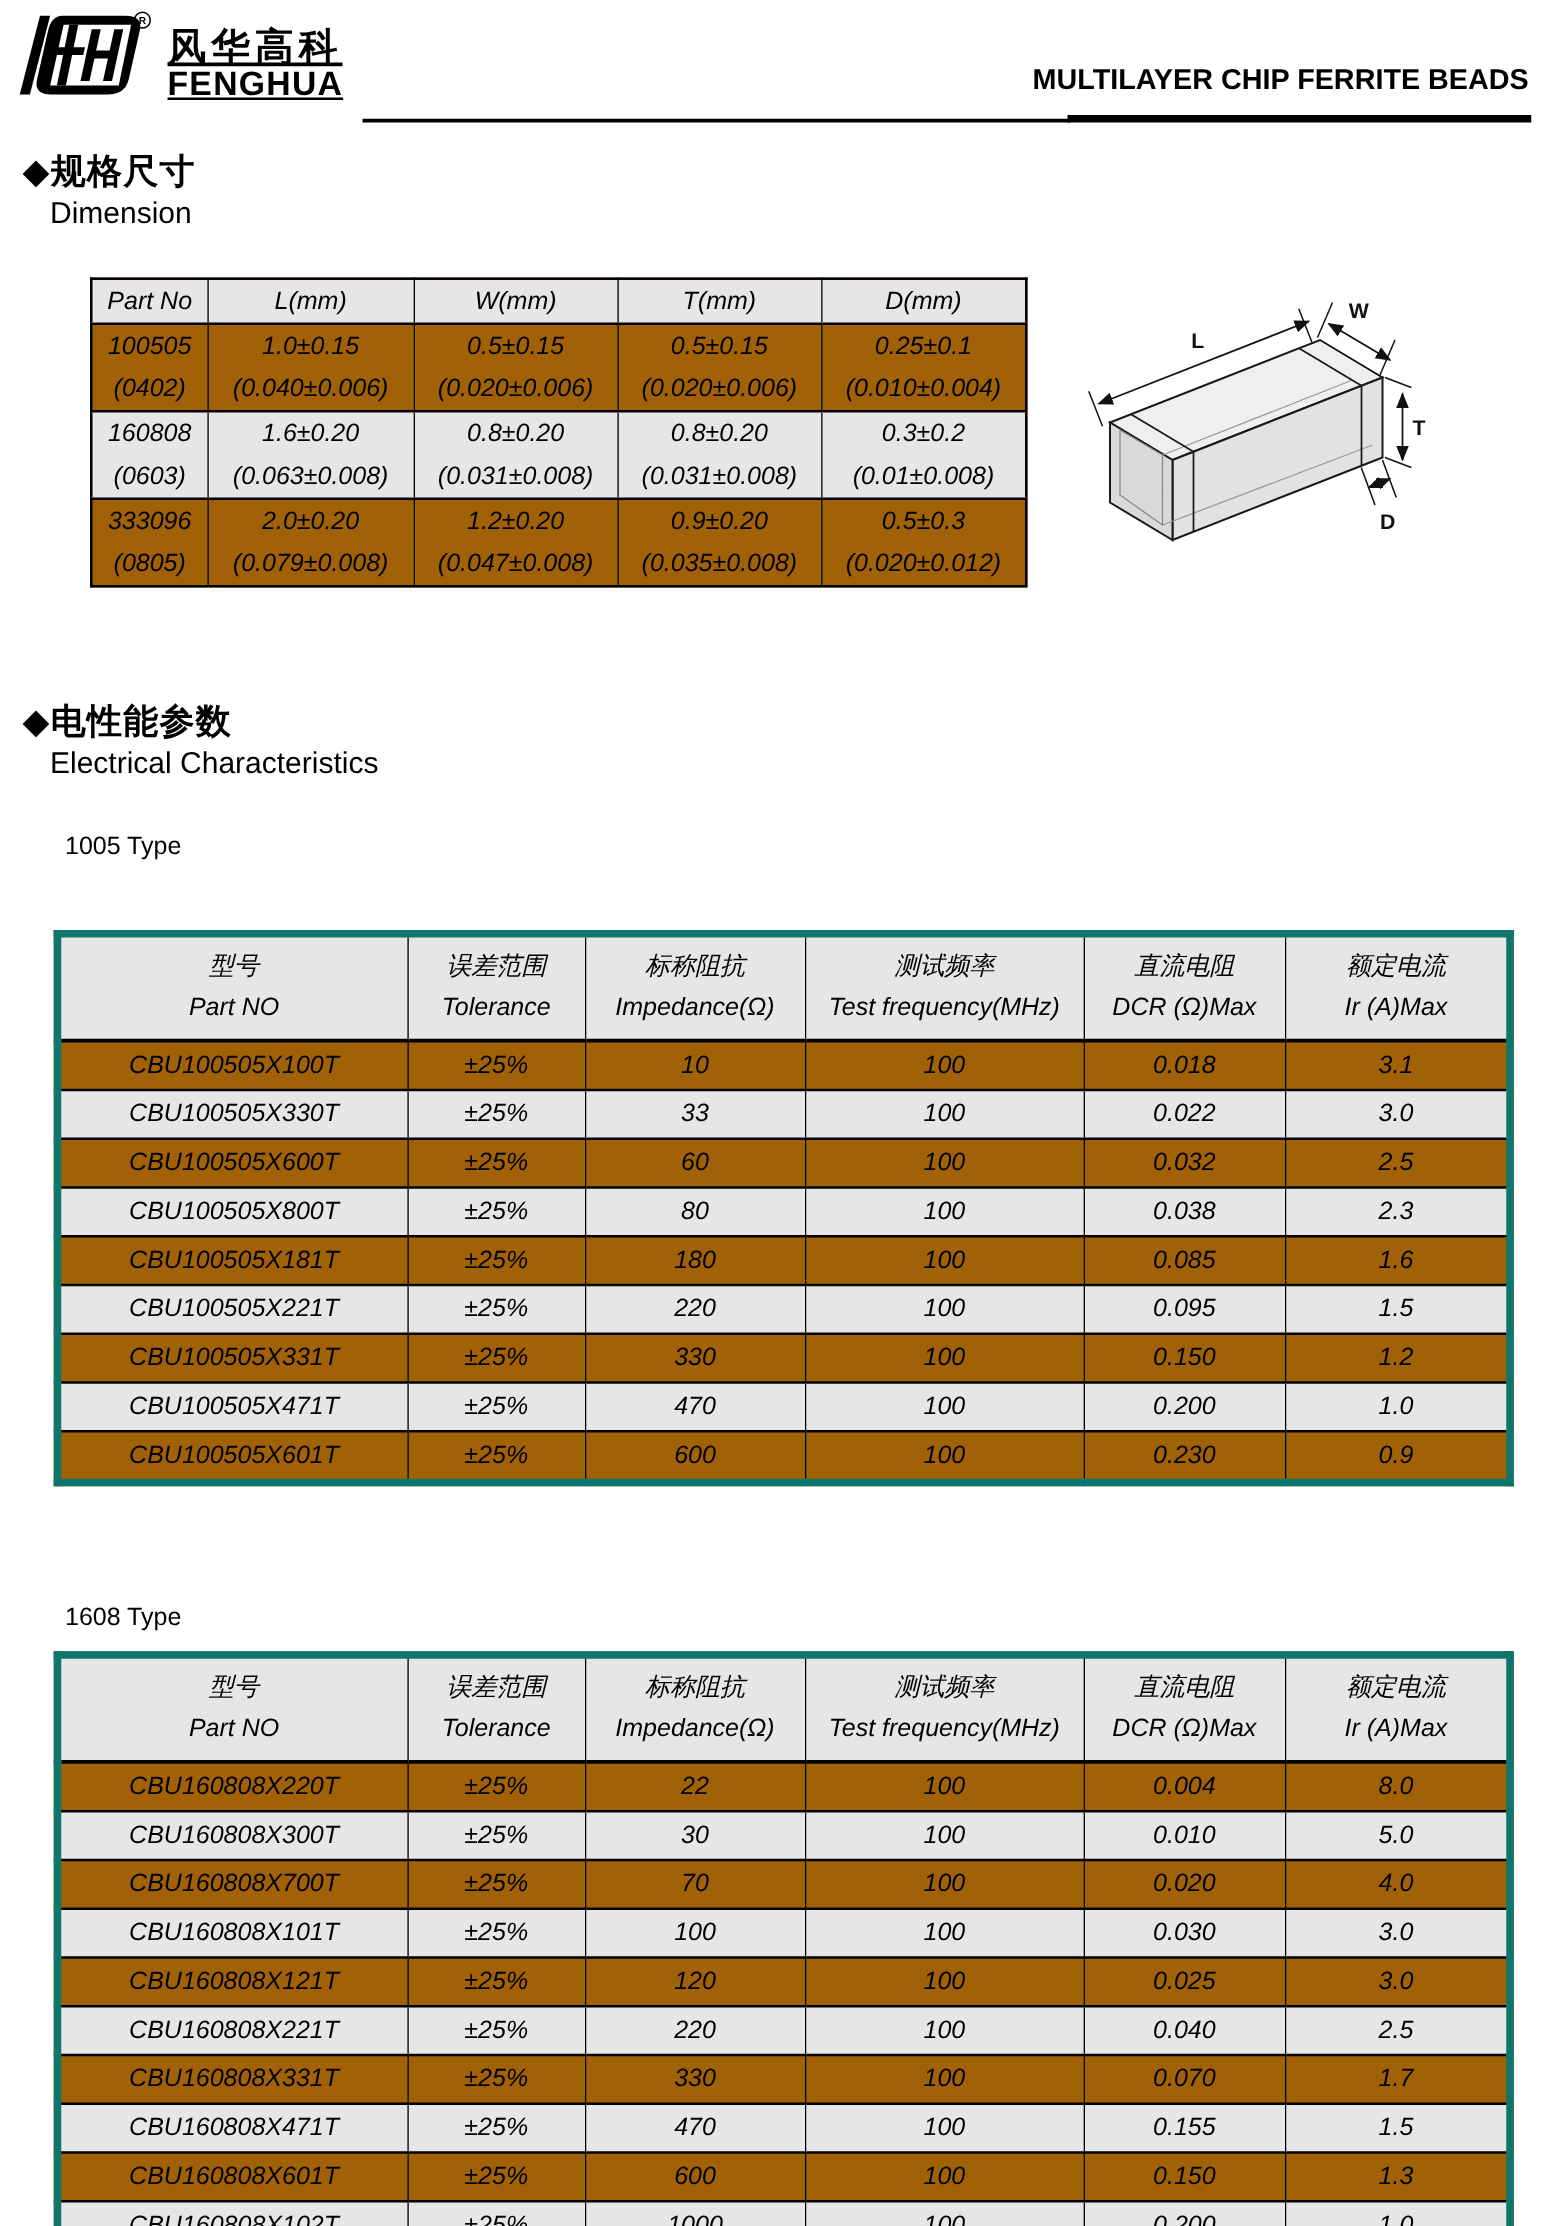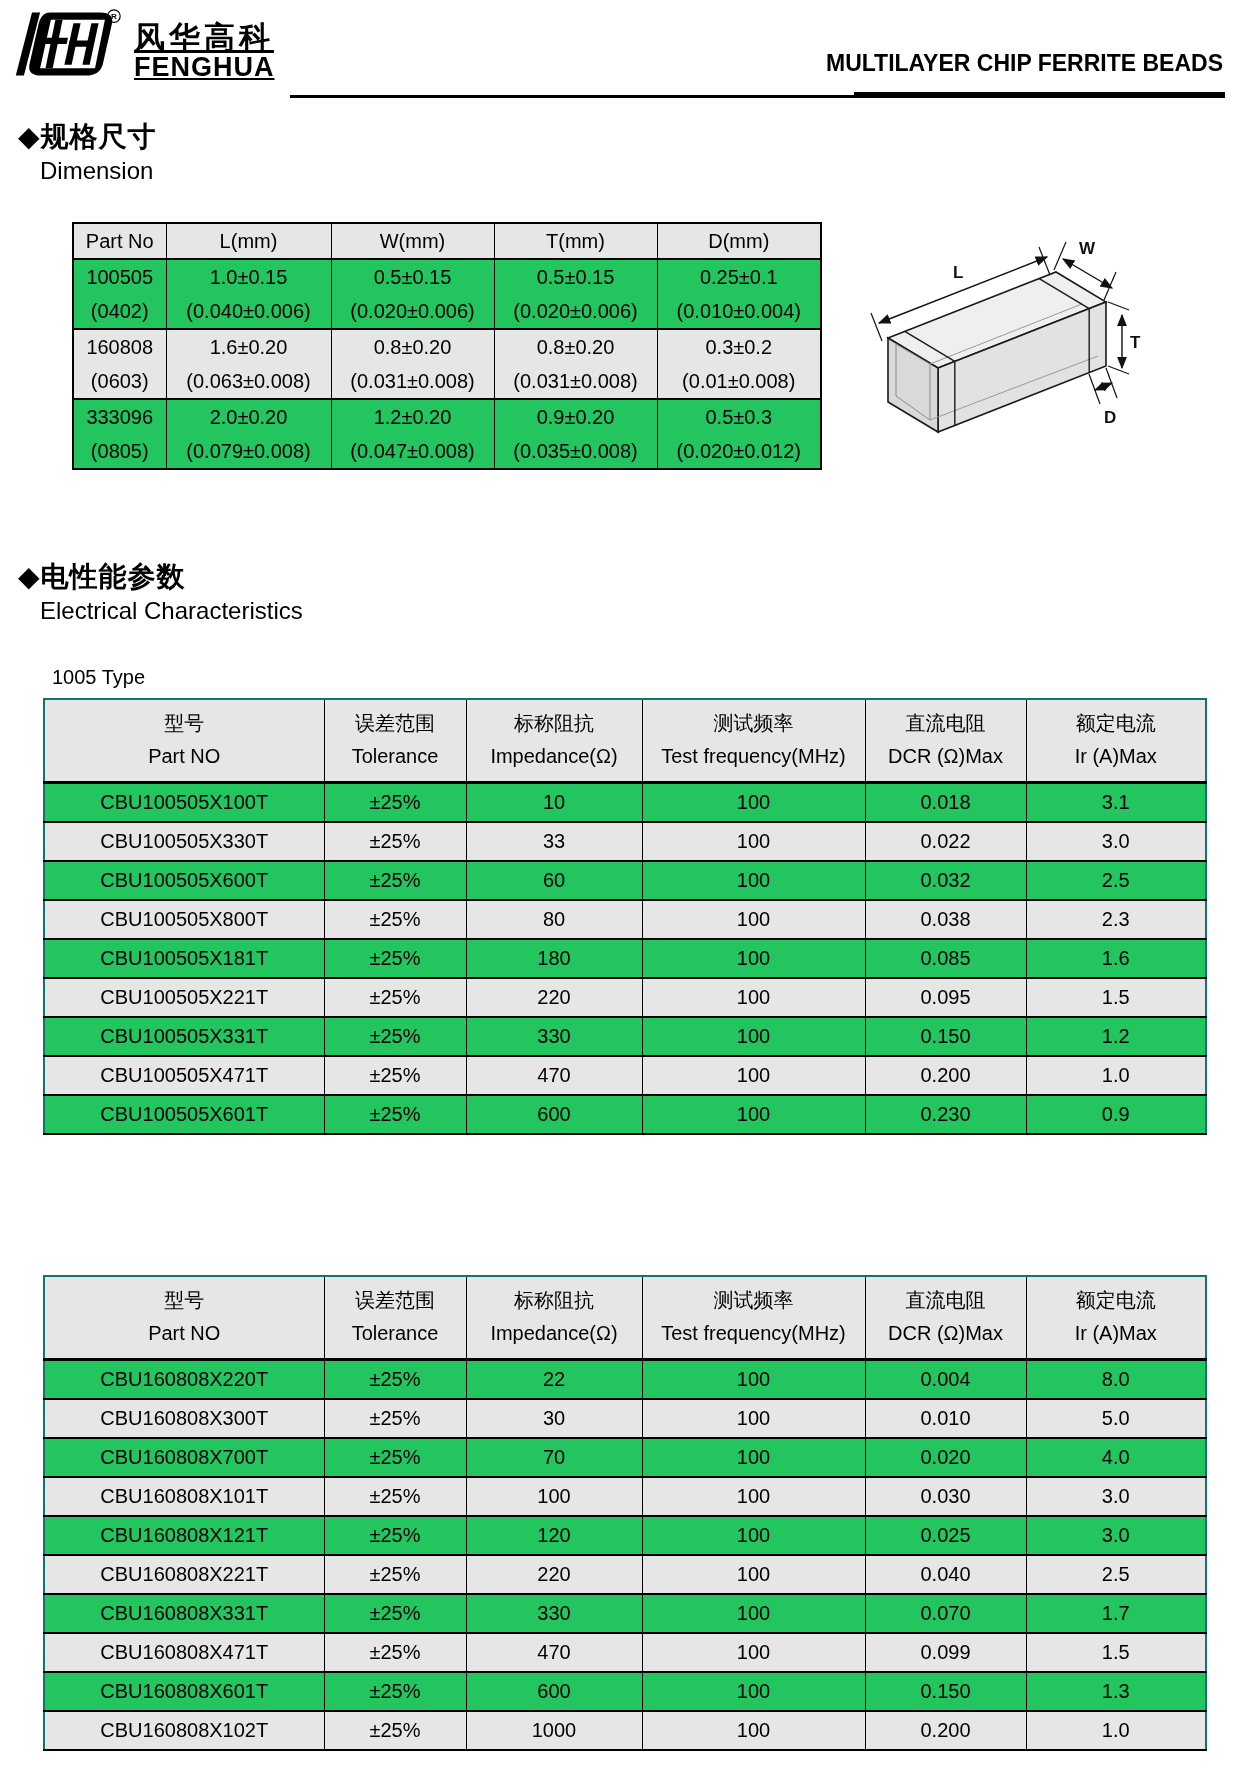--- a/index.html
+++ b/index.html
@@ -19,38 +19,38 @@
   .doc-title{top:50px;right:12px;font-size:23px;font-weight:bold;letter-spacing:0px;}
   .rule-thin{left:290px;top:95px;width:566px;height:3px;background:#000;}
   .rule-thick{left:854px;top:92px;width:371px;height:6px;background:#000;}
 
   
   .sec-cn{font-size:28px;font-weight:bold;letter-spacing:1px;}
   .sec-en{font-size:24px;}
   .type-label{font-size:20px;}
 
   
-  table{border-collapse:collapse;table-layout:fixed;background:#22c55e;}
+  table{border-collapse:collapse;table-layout:fixed;background:#a16207;font-style:italic;}
   th,td{text-align:center;vertical-align:middle;font-weight:normal;padding:0;}
 
   
   .dim-table{left:72px;top:222px;width:748px;border:2px solid #000;}
   .dim-table th{
     background:#e6e6e6;height:34px;font-size:20px;
     border:1px solid #000;border-bottom:2px solid #000;
   }
   .dim-table td{
     border:1px solid #000;border-top:2px solid #000;border-bottom:2px solid #000;
     font-size:20px;
   }
   .dim-table td div{line-height:34px;}
   .dim-table tbody tr:nth-child(even){background:#e6e6e6;}
 
   
-  .e-table{width:1162px;border:2px solid #0f766e;}
+  .e-table{width:1162px;border:6px solid #0f766e;margin-top:46px;}
   .e-table th{
     background:#e6e6e6;border:1px solid #000;border-bottom:3px solid #000;
     padding:7px 0 8px 0;
   }
   .e-table th .cn{font-size:20px;line-height:33px;}
   .e-table th .en{font-size:20px;line-height:33px;}
   .e-table td{
     height:37px;font-size:20px;
     border:1px solid #000;border-top:2px solid #000;border-bottom:2px solid #000;
   }
@@ -433,21 +433,21 @@
         <td>330</td>
         <td>100</td>
         <td>0.070</td>
         <td>1.7</td>
       </tr>
       <tr>
         <td>CBU160808X471T</td>
         <td>±25%</td>
         <td>470</td>
         <td>100</td>
-        <td>0.099</td>
+        <td>0.155</td>
         <td>1.5</td>
       </tr>
       <tr>
         <td>CBU160808X601T</td>
         <td>±25%</td>
         <td>600</td>
         <td>100</td>
         <td>0.150</td>
         <td>1.3</td>
       </tr>

